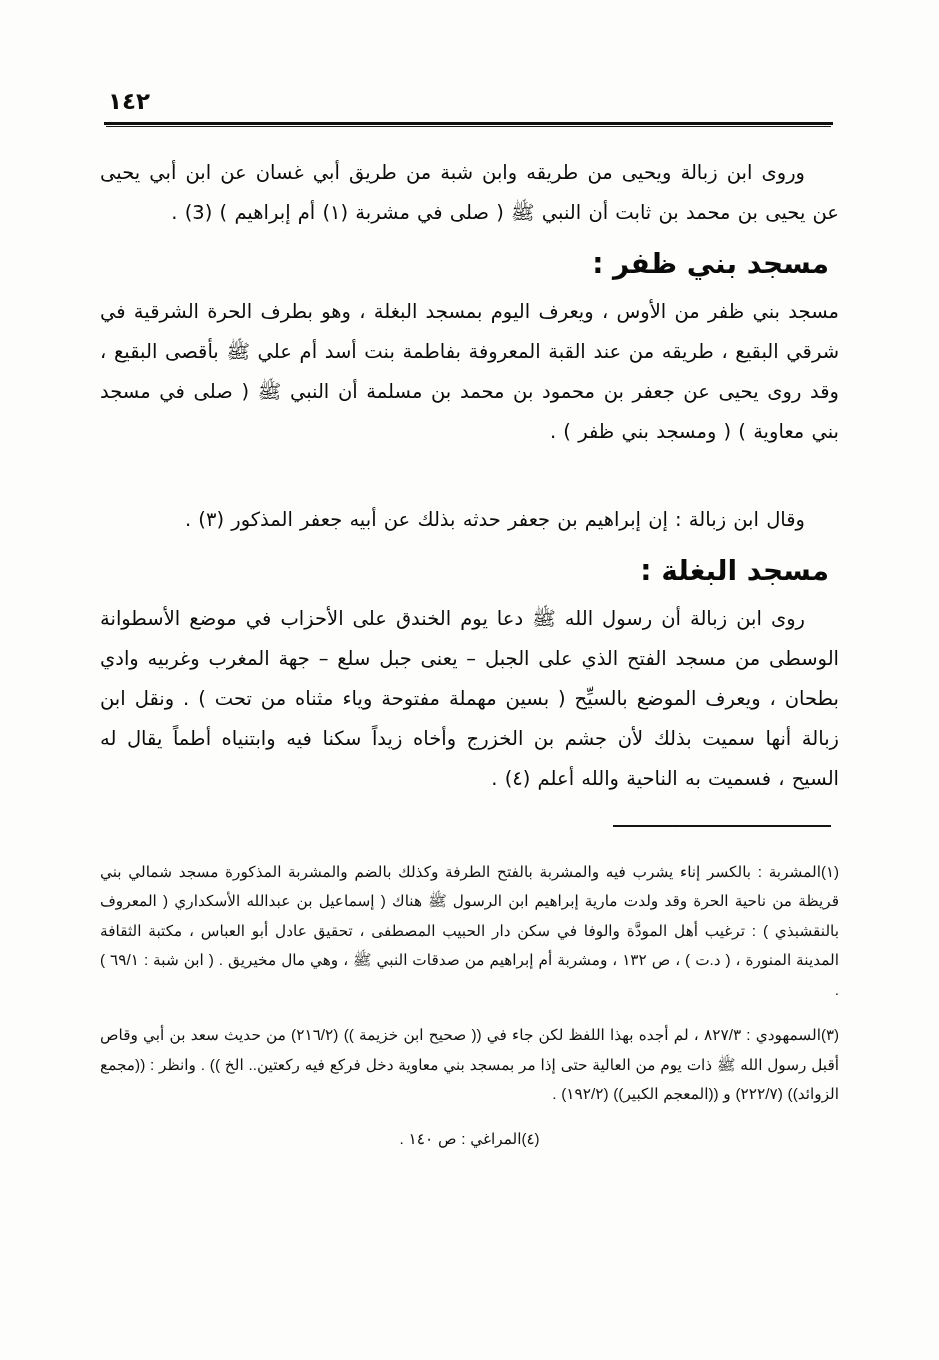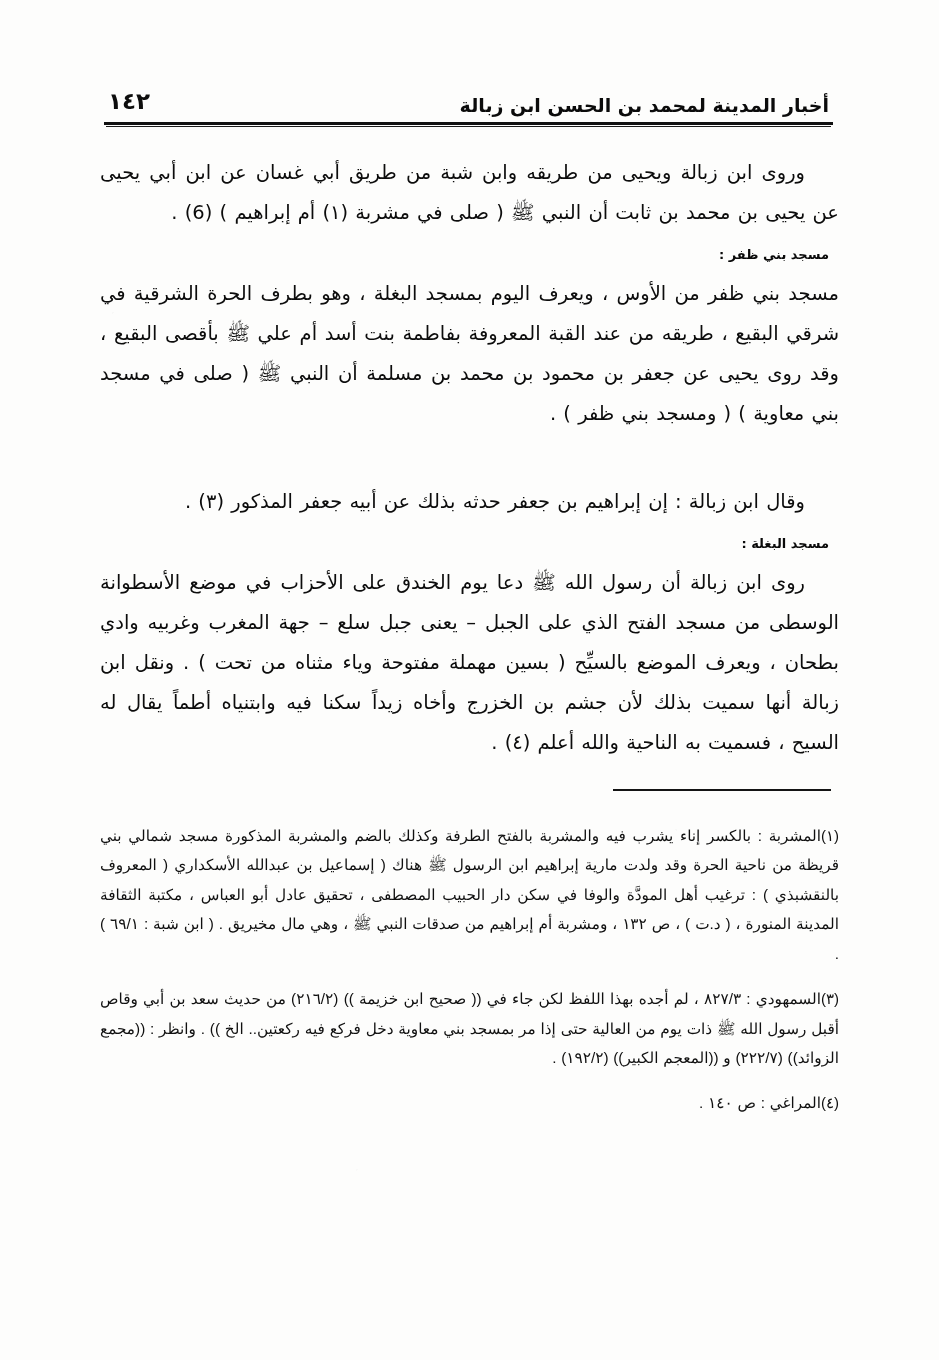--- a/index.html
+++ b/index.html
@@ -97,21 +97,21 @@
   }
   p.para.indent-first {
     text-indent: 34px;
   }
   p.para.tight {
     margin-bottom: 2px;
     margin-top: 48px;
   }
   h2.section-head {
     font-family: "DejaVu Sans", sans-serif;
-    font-size: 13px;
+    font-size: 28px;
     font-weight: bold;
     color: #0a0a0a;
     margin: 14px 0 12px 0;
     text-align: right;
     padding-right: 10px;
     letter-spacing: -0.3px;
   }
 
   
   .footnote-sep {
@@ -130,40 +130,40 @@
   p.footnote {
     font-family: Liberation Sans, sans-serif;
     font-size: 15.3px;
     line-height: 1.92;
     color: #101010;
     text-align: justify;
     margin: 16px 0 1px 0;
     word-spacing: 0.5px;
   }
   p.footnote.last-line-center {
+    text-align: center;
   }
   .fn-num {
     font-size: 15px;
   }
 </style>
 </head>
 <body>
 
 <div class="page">
   <div class="content">
 
     <div class="header-row">
       <span class="page-number">١٤٢</span>
-      <span class="running-head">أخبار المدينة لمحمد بن الحسن ابن زبالة</span>
     </div>
     <div class="header-rule"></div>
 
     <div class="body-block">
 
-      <p class="para indent-first">وروى ابن زبالة ويحيى من طريقه وابن شبة من طريق أبي غسان عن ابن أبي يحيى عن يحيى بن محمد بن ثابت أن النبي ﷺ ( صلى في مشربة (١) أم إبراهيم ) (6) .</p>
+      <p class="para indent-first">وروى ابن زبالة ويحيى من طريقه وابن شبة من طريق أبي غسان عن ابن أبي يحيى عن يحيى بن محمد بن ثابت أن النبي ﷺ ( صلى في مشربة (١) أم إبراهيم ) (3) .</p>
 
       <h2 class="section-head">مسجد بني ظفر :</h2>
 
       <p class="para">مسجد بني ظفر من الأوس ، ويعرف اليوم بمسجد البغلة ، وهو بطرف الحرة الشرقية في شرقي البقيع ، طريقه من عند القبة المعروفة بفاطمة بنت أسد أم علي ﷺ بأقصى البقيع ، وقد روى يحيى عن جعفر بن محمود بن محمد بن مسلمة أن النبي ﷺ ( صلى في مسجد بني معاوية ) ( ومسجد بني ظفر ) .</p>
 
       <p class="para indent-first tight">وقال ابن زبالة : إن إبراهيم بن جعفر حدثه بذلك عن أبيه جعفر المذكور (٣) .</p>
 
       <h2 class="section-head">مسجد البغلة :</h2>
 
       <p class="para indent-first">روى ابن زبالة أن رسول الله ﷺ دعا يوم الخندق على الأحزاب في موضع الأسطوانة الوسطى من مسجد الفتح الذي على الجبل – يعنى جبل سلع – جهة المغرب وغربيه وادي بطحان ، ويعرف الموضع بالسيِّح ( بسين مهملة مفتوحة وياء مثناه من تحت ) . ونقل ابن زبالة أنها سميت بذلك لأن جشم بن الخزرج وأخاه زيداً سكنا فيه وابتنياه أطماً يقال له السيح ، فسميت به الناحية والله أعلم (٤) .</p>

